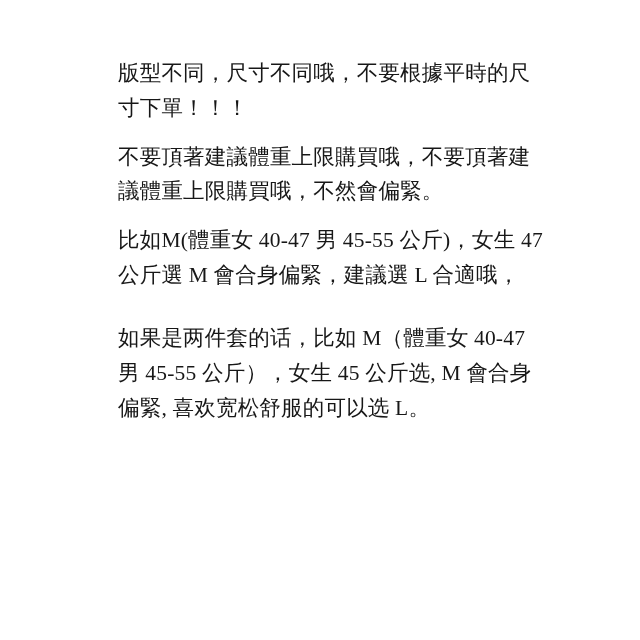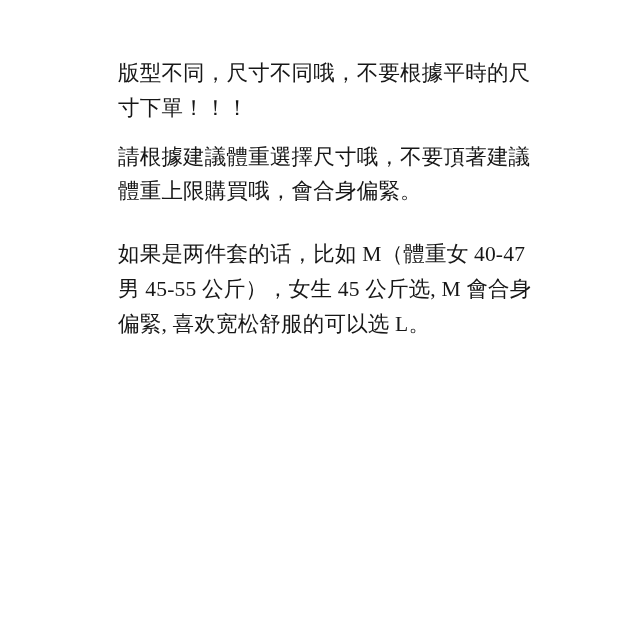--- a/index.html
+++ b/index.html
@@ -33,15 +33,16 @@
   .para:last-child {
     margin-bottom: 0;
     margin-top: 28px;
   }
 </style>
 </head>
 <body>
 
 <div id="page">
   <p class="para">版型不同，尺寸不同哦，不要根據平時的尺寸下單！！！</p>
-  <p class="para">請根據建議體重選擇尺寸哦，不要頂著建議體重上限購買哦，會合身偏緊。</p>
+  <p class="para">不要頂著建議體重上限購買哦，不要頂著建議體重上限購買哦，不然會偏緊。</p>
+  <p class="para">比如M(體重女 40-47 男 45-55 公斤)，女生 47 公斤選 M 會合身偏緊，建議選 L 合適哦，</p>
   <p class="para">如果是两件套的话，比如 M（體重女 40-47 男 45-55 公斤），女生 45 公斤选, M 會合身偏緊, 喜欢宽松舒服的可以选 L。</p>
 </div>
 
 </body></html>

